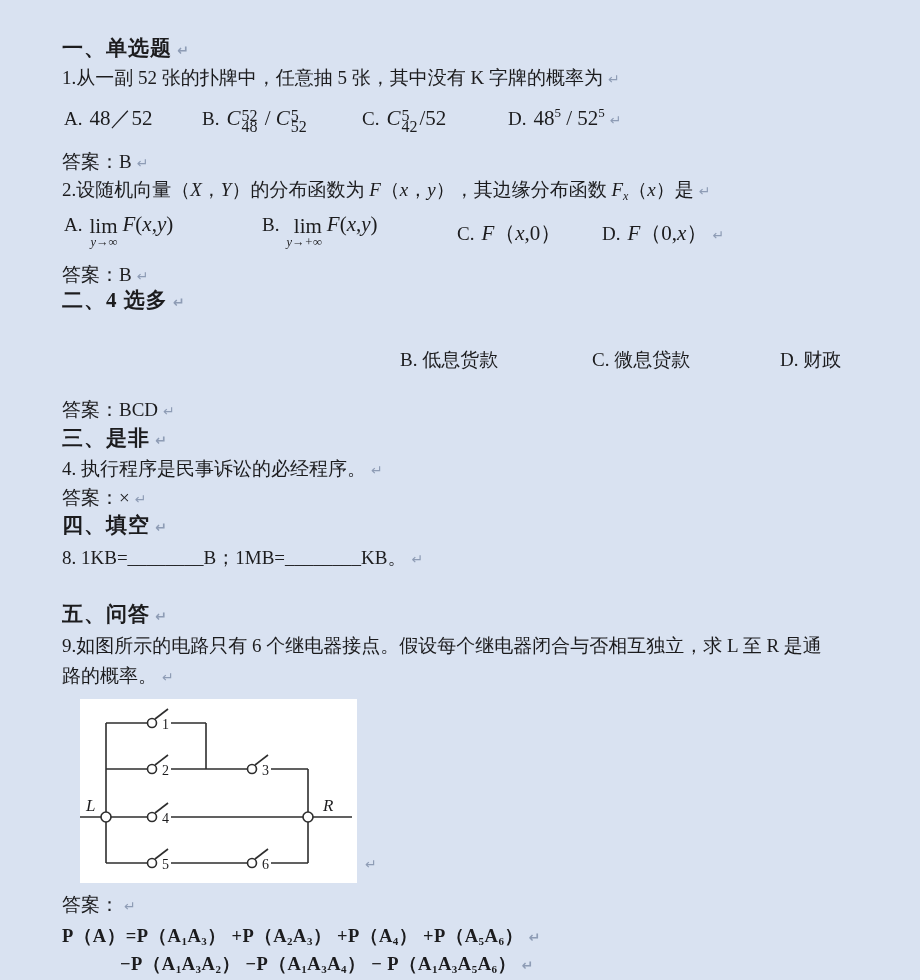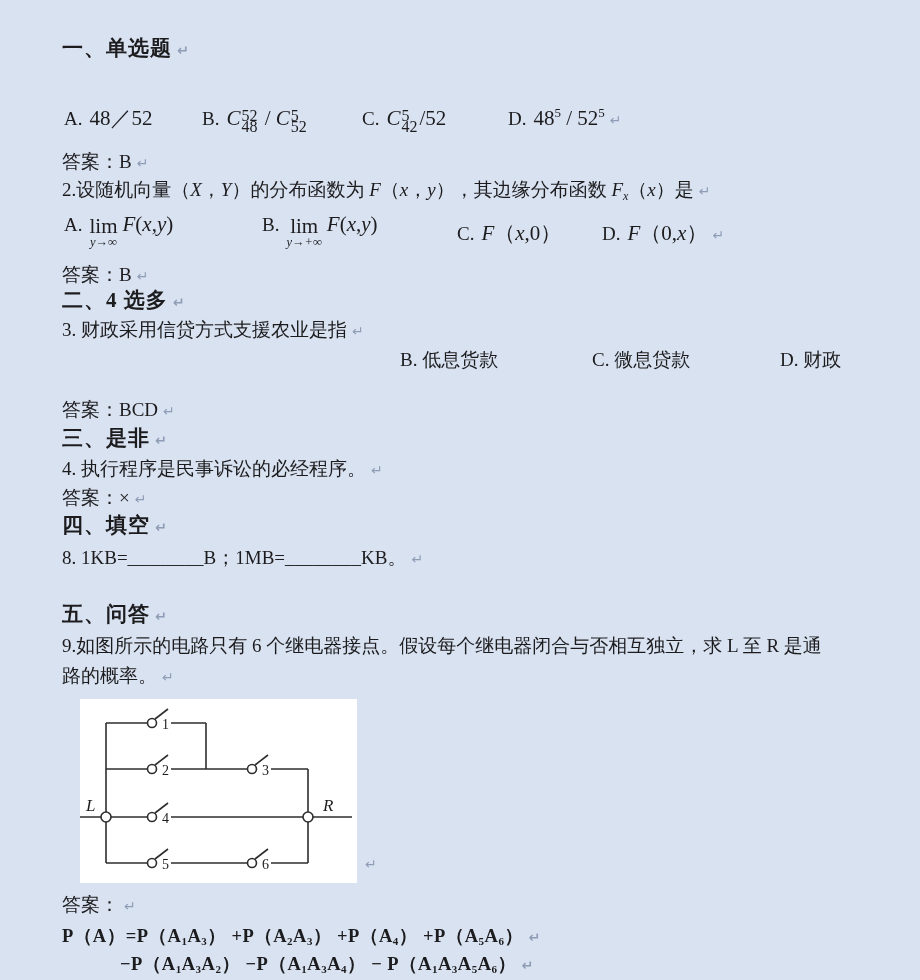--- a/index.html
+++ b/index.html
@@ -19,21 +19,21 @@
   
   .optrow{width:840px;height:30px;}
   .opt{position:absolute;top:0;white-space:nowrap;}
   .olabel{font-size:19px;margin-right:7px;}
   .m{font-size:21px;}
   .it{font-style:italic;}
   sup{font-size:13px;line-height:0;}
   sub{font-size:12px;line-height:0;vertical-align:-4px;}
   .ss{display:inline-block;vertical-align:-7px;line-height:10px;font-size:16px;margin:0 2px 0 1px;text-align:left;}
   .ss span{display:block;height:11px;}
-  .lim{display:inline-block;text-align:center;vertical-align:-15px;margin-right:5px;}
+  .lim{display:inline-block;text-align:right;vertical-align:-15px;margin-right:5px;}
   .lim .top{display:block;font-size:21px;line-height:20px;font-style:normal;}
   .lim .bot{display:block;font-size:12.5px;line-height:12px;font-style:italic;}
   .low{top:9px;text-align:center;}
   
   .f{font-weight:700;font-size:18.5px;letter-spacing:.5px;}
   .f sub{font-size:11px;vertical-align:-3px;}
   
   .figure{
     position:absolute;left:80px;top:699px;width:277px;height:184px;
     background:#ffffff;
@@ -41,20 +41,21 @@
   .figure svg{display:block;}
   .img-pm{position:absolute;left:360px;top:856px;}
 </style>
 </head>
 <body>
 
 <div class="page">
 
   <div class="line heading" style="top:36px"><span>一、单选题</span><span class="pm">↵</span></div>
 
+  <div class="line" style="top:66px"><span>1.从一副 52 张的扑牌中，任意抽 5 张，其中没有 K 字牌的概率为</span><span class="pm">↵</span></div>
 
   <div class="line optrow" style="top:106px">
     <span class="opt" style="left:2px"><span class="olabel">A.</span><span class="m"><span>48／52</span></span></span>
     <span class="opt" style="left:140px"><span class="olabel">B.</span><span class="m"><span class="it">C</span><span class="ss"><span>52</span><span>48</span></span><span> / </span><span class="it">C</span><span class="ss"><span>5</span><span>52</span></span></span></span>
     <span class="opt" style="left:300px"><span class="olabel">C.</span><span class="m"><span class="it">C</span><span class="ss"><span>5</span><span>42</span></span><span>/52</span></span></span>
     <span class="opt" style="left:446px"><span class="olabel">D.</span><span class="m"><span>48</span><sup>5</sup><span> / 52</span><sup>5</sup></span><span class="pm">↵</span></span>
   </div>
 
   <div class="line" style="top:150px"><span>答案：B</span><span class="pm">↵</span></div>
 
@@ -64,21 +65,20 @@
     <span class="opt" style="left:2px"><span class="olabel">A.</span><span class="m"><span class="lim"><span class="top">lim</span><span class="bot">y→∞</span></span><span class="it">F</span><span>(</span><span class="it">x</span><span>,</span><span class="it">y</span><span>)</span></span></span>
     <span class="opt" style="left:200px"><span class="olabel">B.</span><span class="m"><span class="lim"><span class="top">lim</span><span class="bot">y→+∞</span></span><span class="it">F</span><span>(</span><span class="it">x</span><span>,</span><span class="it">y</span><span>)</span></span></span>
     <span class="opt low" style="left:395px"><span class="olabel">C.</span><span class="m"><span class="it">F</span><span>（</span><span class="it">x</span><span>,0）</span></span></span>
     <span class="opt low" style="left:540px"><span class="olabel">D.</span><span class="m"><span class="it">F</span><span>（0,</span><span class="it">x</span><span>）</span></span><span class="pm">↵</span></span>
   </div>
 
   <div class="line" style="top:263px"><span>答案：B</span><span class="pm">↵</span></div>
 
   <div class="line heading" style="top:288px"><span>二、4 选多</span><span class="pm">↵</span></div>
 
-  <div class="line" style="top:318px"><span>3. 财政采用信贷方式支援农业是指</span><span class="pm">↵</span></div>
 
   <div class="line optrow" style="top:348px;left:72px">
     <span class="opt" style="left:328px">B. 低息货款</span>
     <span class="opt" style="left:520px">C. 微息贷款</span>
     <span class="opt" style="left:708px">D. 财政</span>
   </div>
 
   <div class="line" style="top:398px"><span>答案：BCD</span><span class="pm">↵</span></div>
 
   <div class="line heading" style="top:426px"><span>三、是非</span><span class="pm">↵</span></div>

